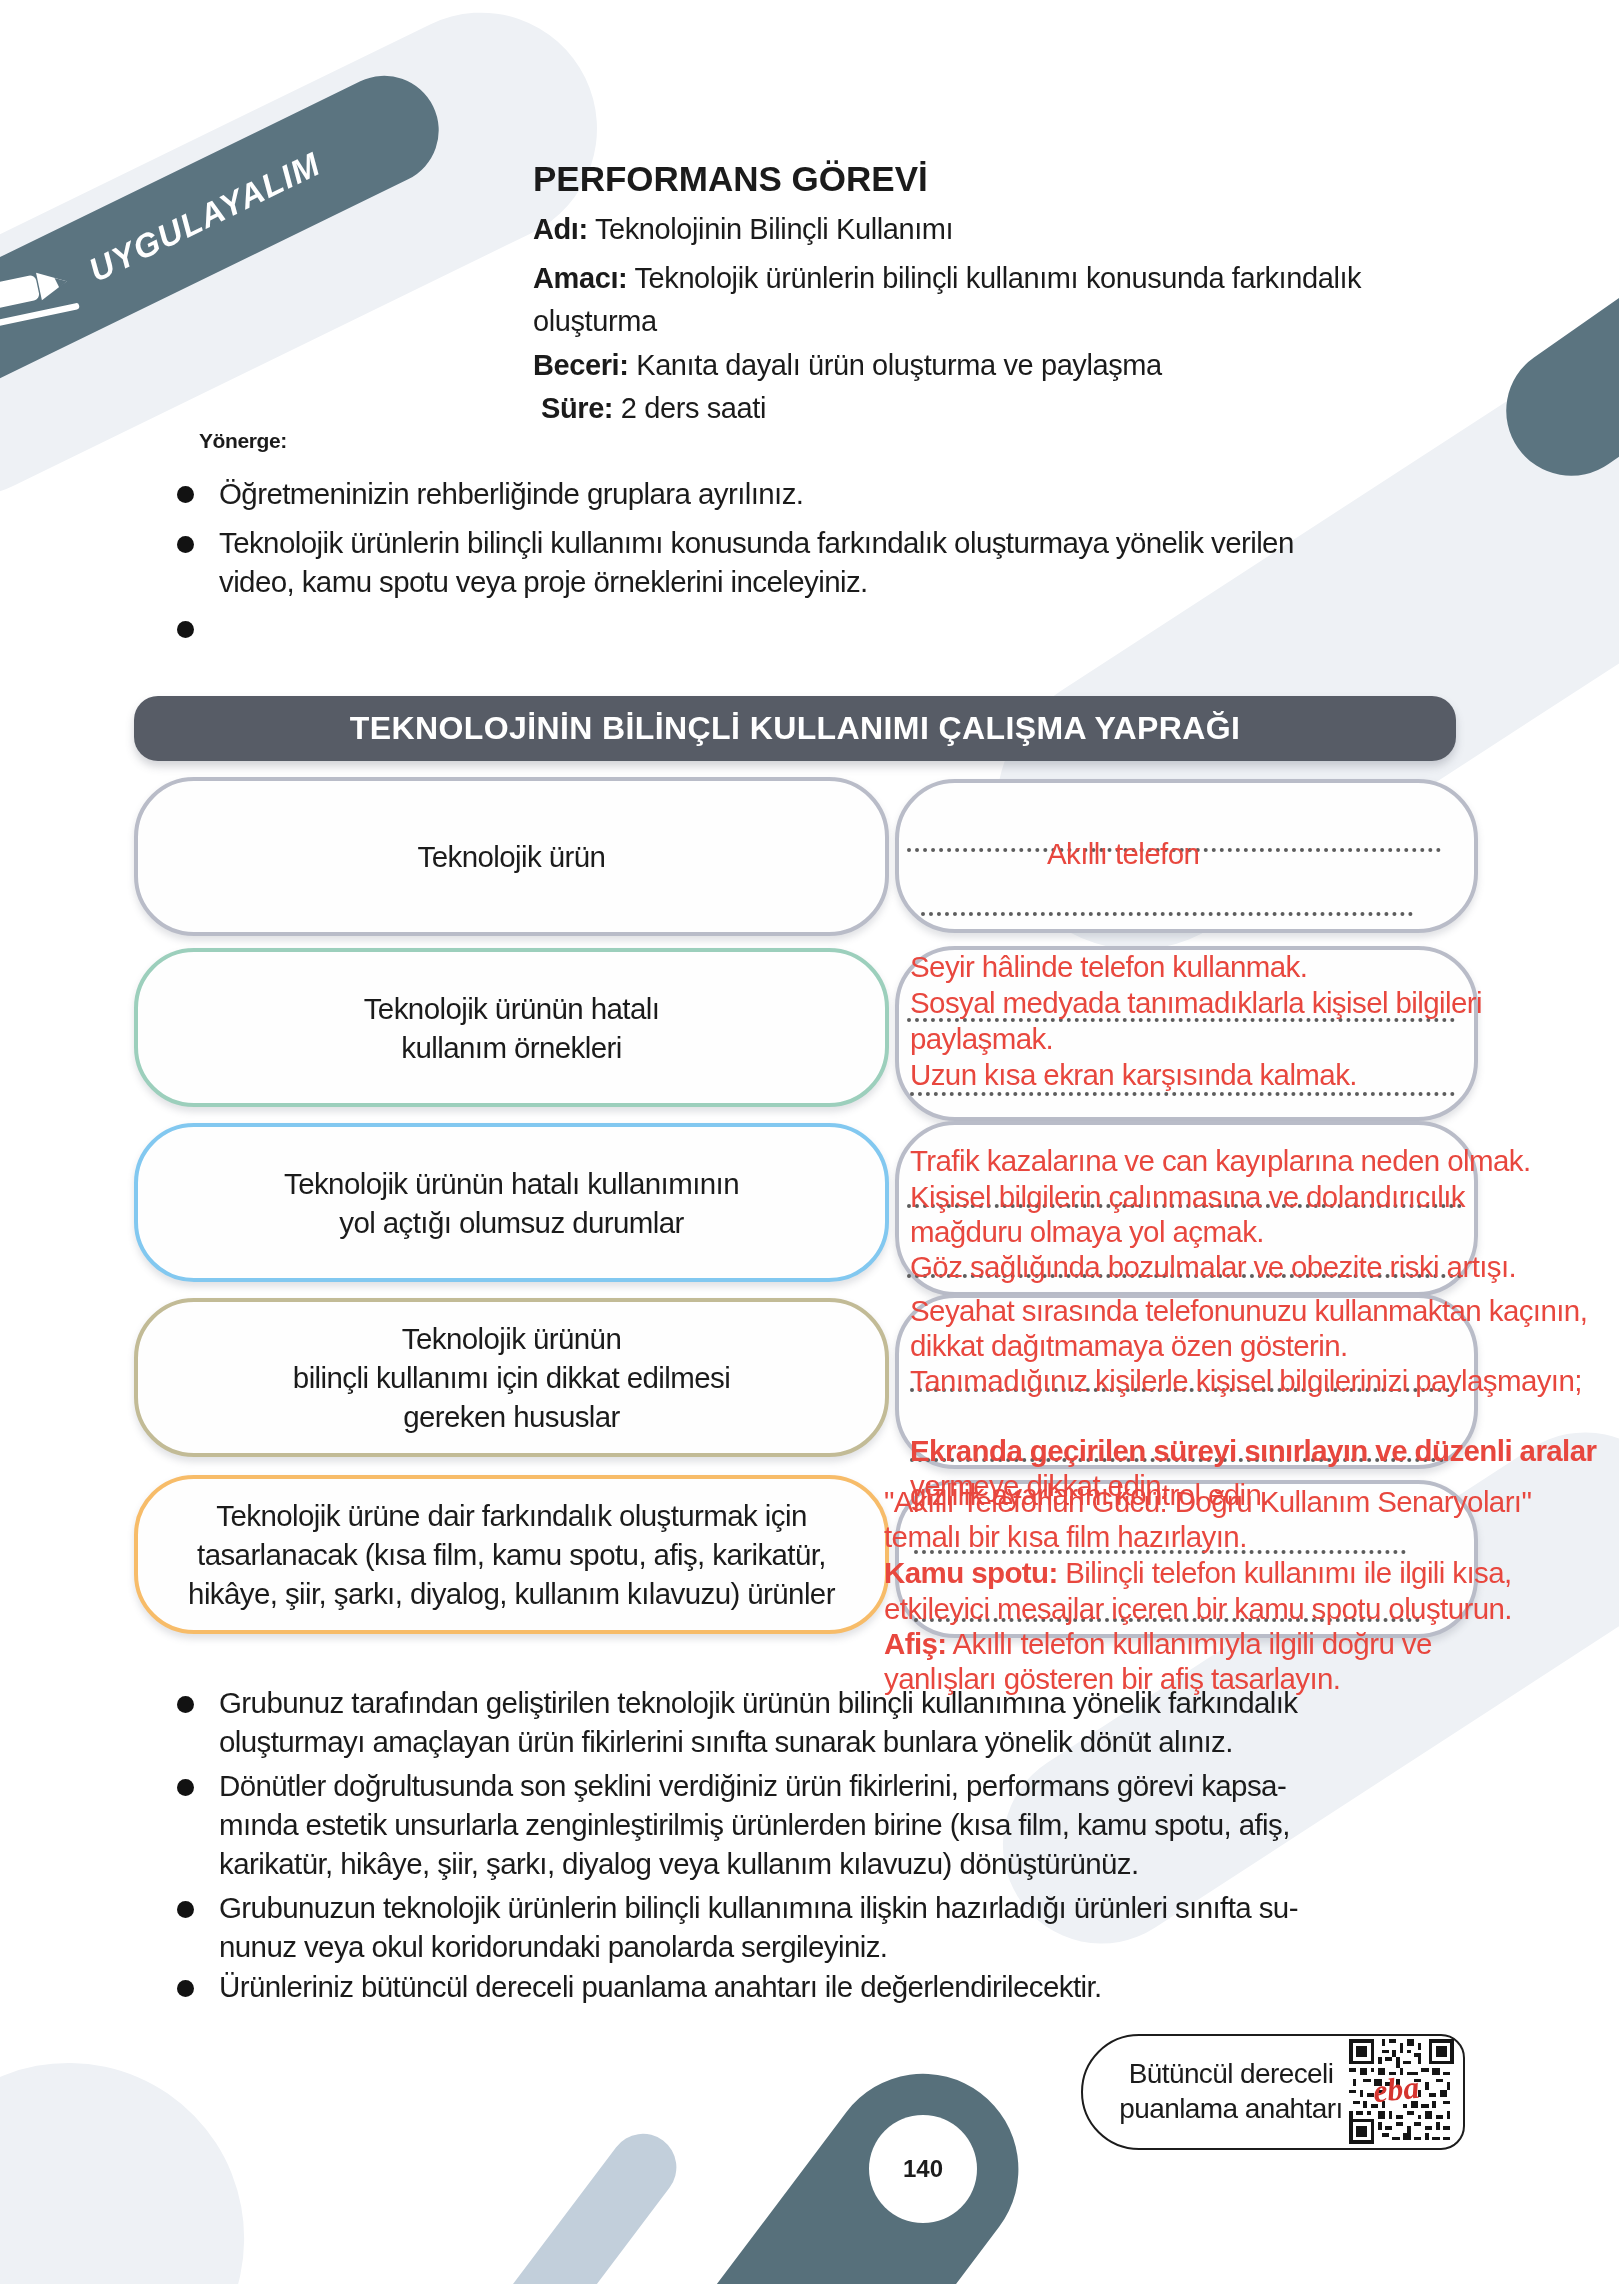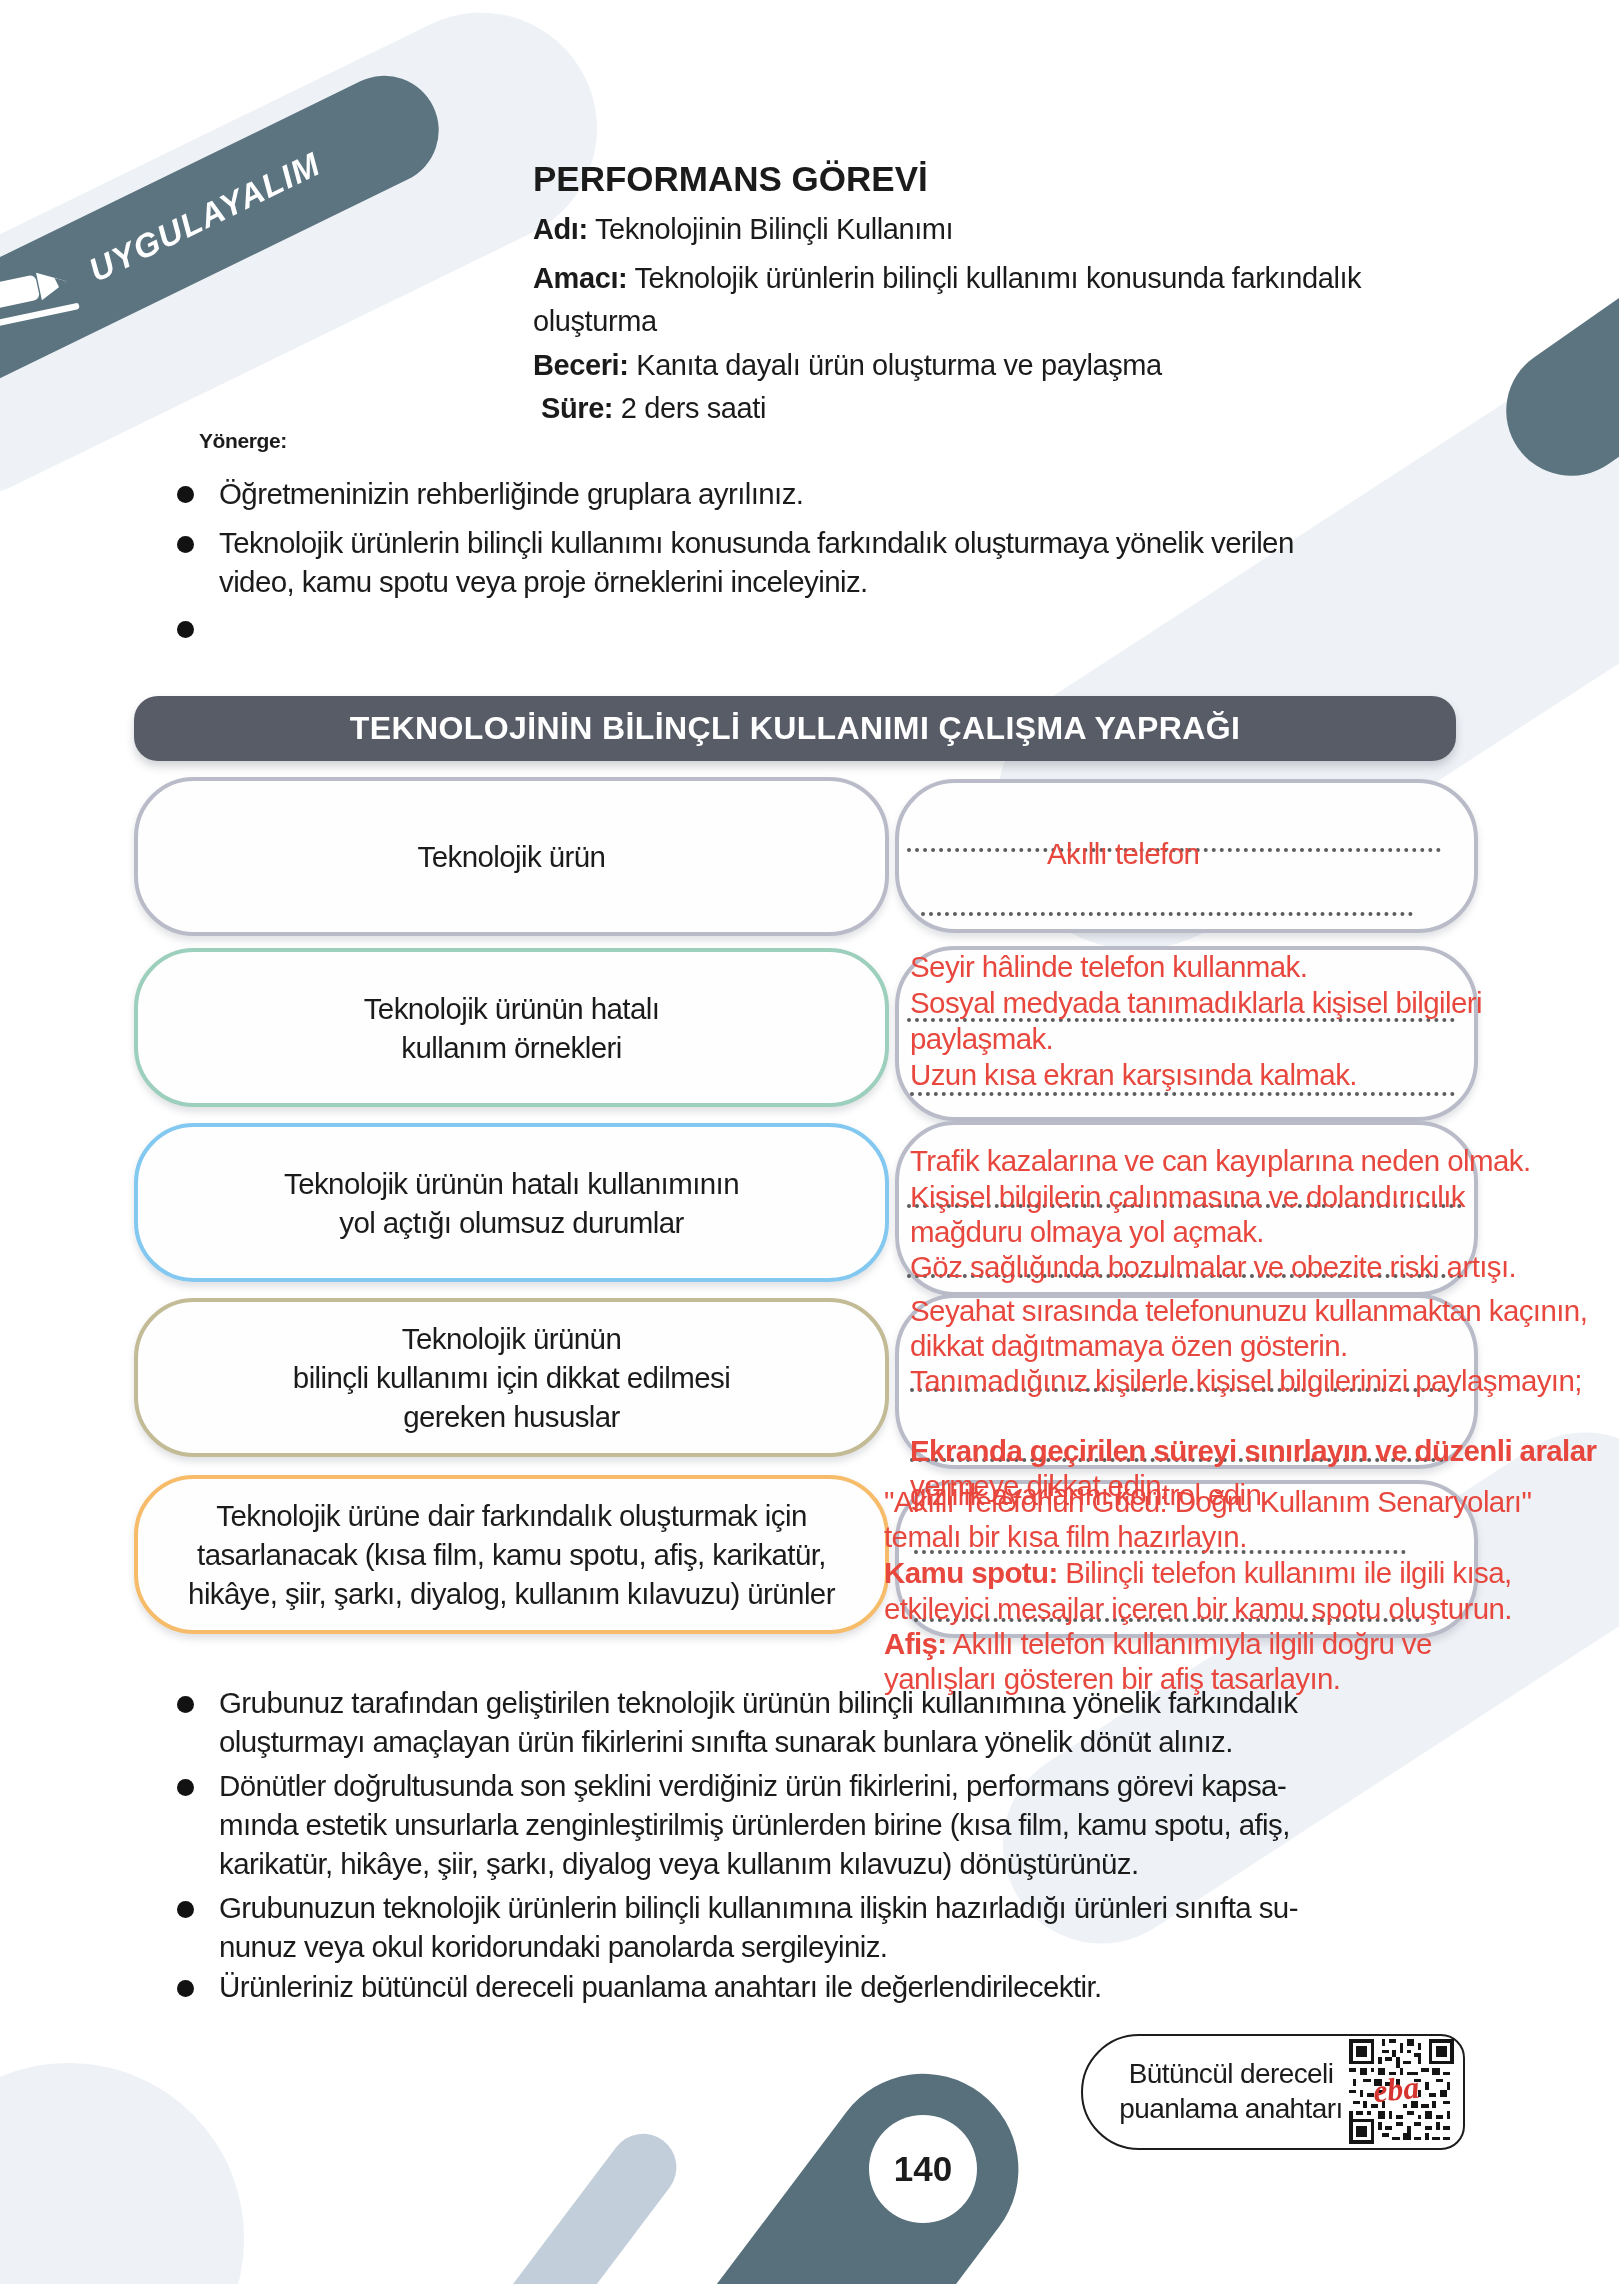--- a/index.html
+++ b/index.html
@@ -32,21 +32,21 @@
   .qrbox{position:absolute;left:1081px;top:2034px;width:380px;height:112px;background:#ffffff;
          border:2.1px solid #1c1c1c;border-radius:58px 24px 24px 58px;z-index:3;}
   .qrlabel{position:absolute;left:32px;top:20.4px;width:232px;text-align:center;font-size:28px;
            line-height:35px;letter-spacing:-0.6px;color:#1b1b1b;}
   .footer-bar-light{position:absolute;left:609px;top:2134px;width:67px;height:492px;border-radius:34px;
            background:#c2cfdb;transform:rotate(37deg);transform-origin:34px 34px;z-index:1;}
   .footer-bar-dark{position:absolute;left:827px;top:2074px;width:191px;height:844px;border-radius:96px;
            background:#57707b;transform:rotate(37deg);transform-origin:96px 96px;z-index:1;}
   .page-circle{position:absolute;left:869px;top:2115px;width:108px;height:108px;border-radius:50%;
            background:#ffffff;display:flex;align-items:center;justify-content:center;z-index:2;}
-  .page-circle span{font-size:35px;font-weight:bold;color:#1c1c1c;text-align:center;}
+  .page-circle span{font-size:24px;font-weight:bold;color:#1c1c1c;text-align:center;}
   .eba{position:absolute;left:24px;top:32px;font-family:"Liberation Serif",serif;font-style:italic;
        font-weight:bold;font-size:32px;color:#d5342f;transform:rotate(-6deg);}
 </style>
 </head>
 <body>
 
 <div id="page">
 
   <div class="bgband" style="left:-141px;top:316px;width:808px;height:232px;border-radius:116px;transform:rotate(-26deg);"></div>
   <div class="bgband" style="left:1019px;top:745px;width:984px;height:281px;border-radius:141px;transform:rotate(-33deg);"></div>

